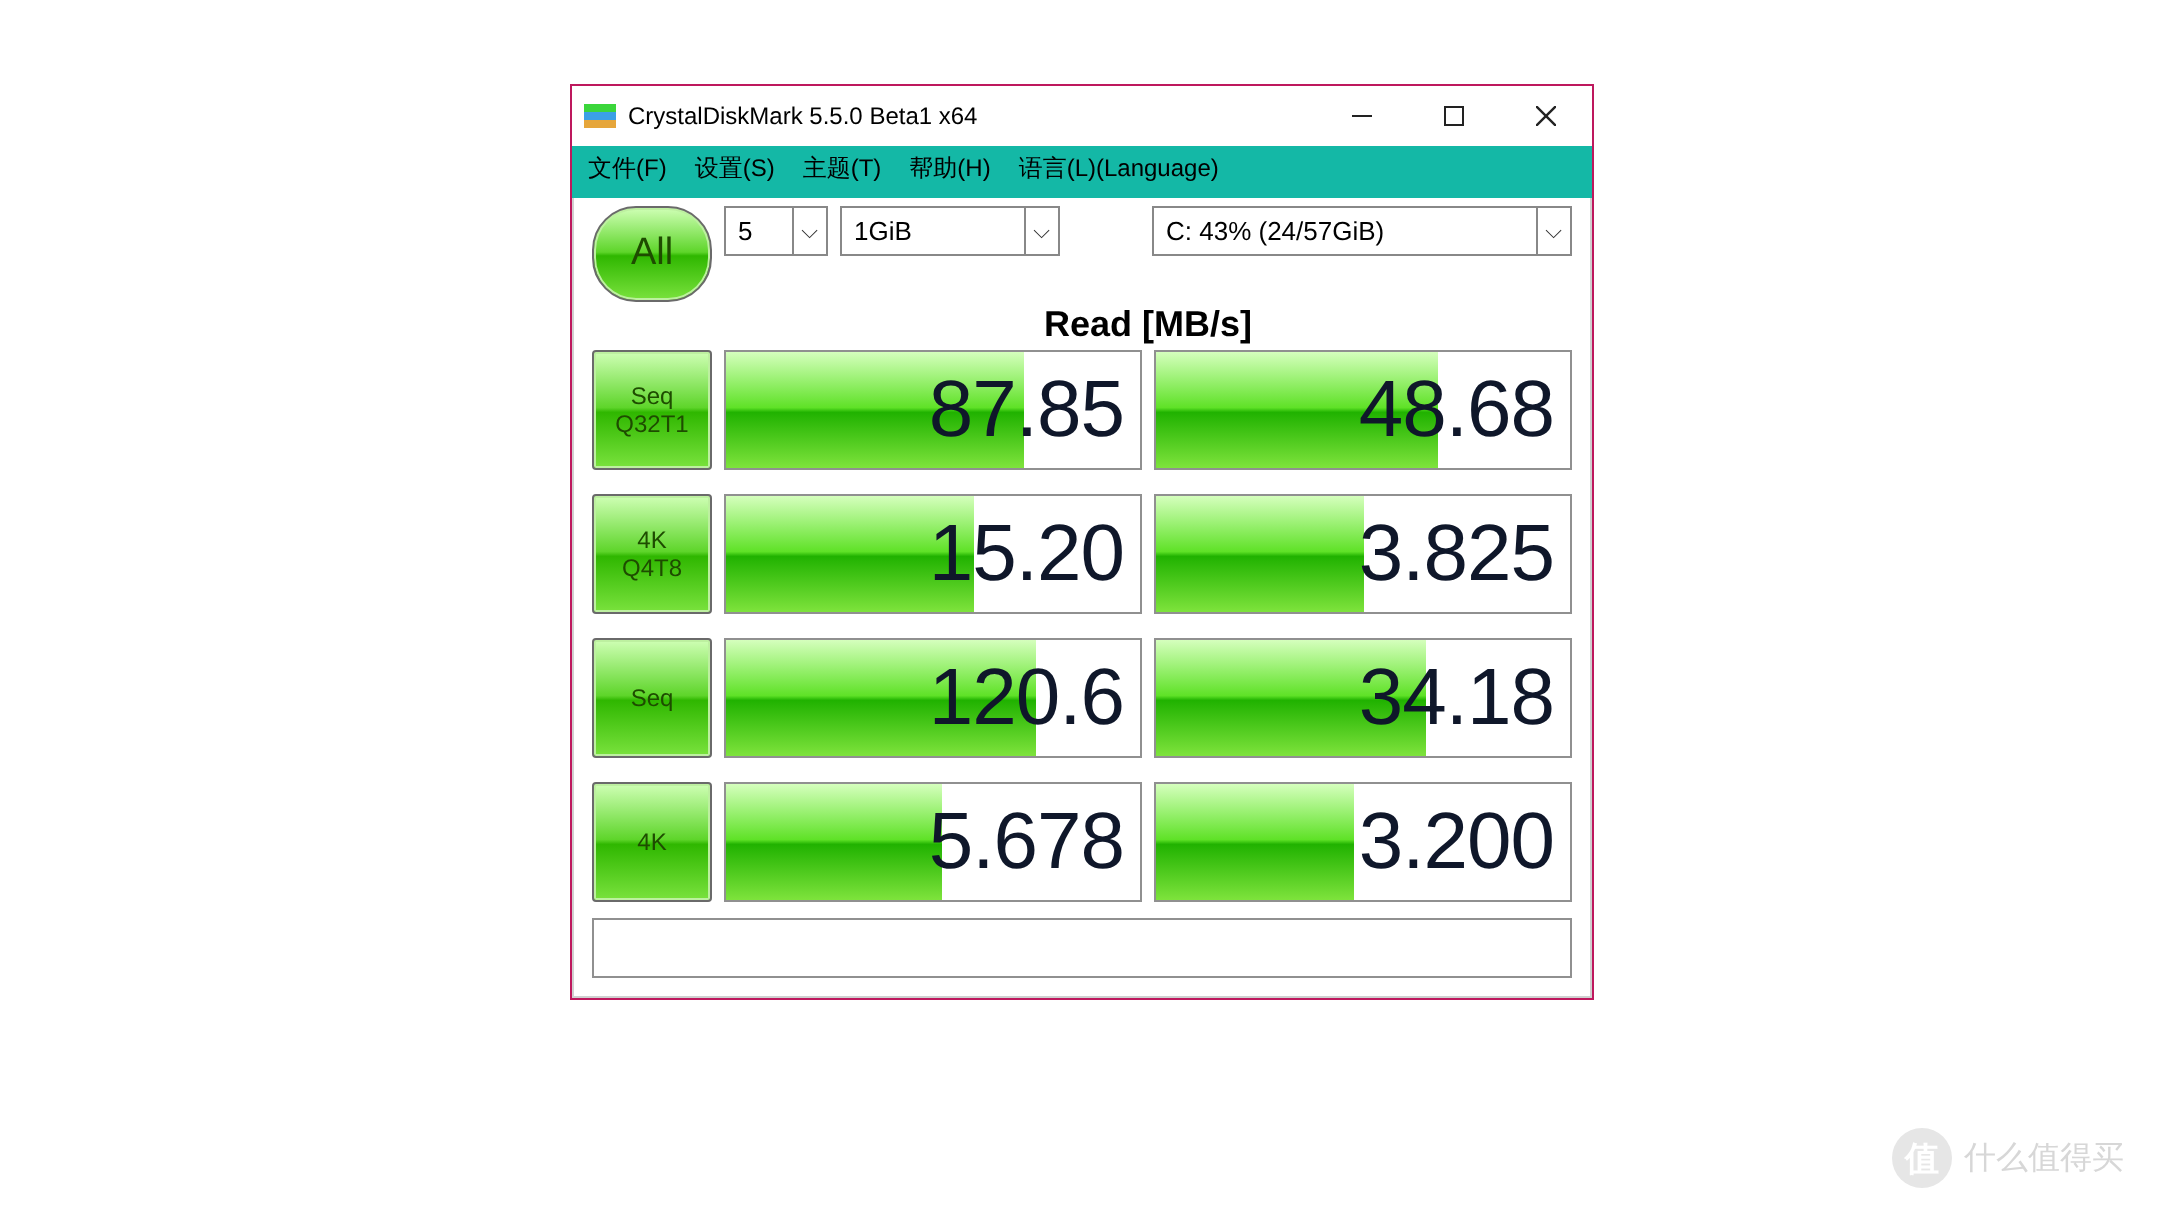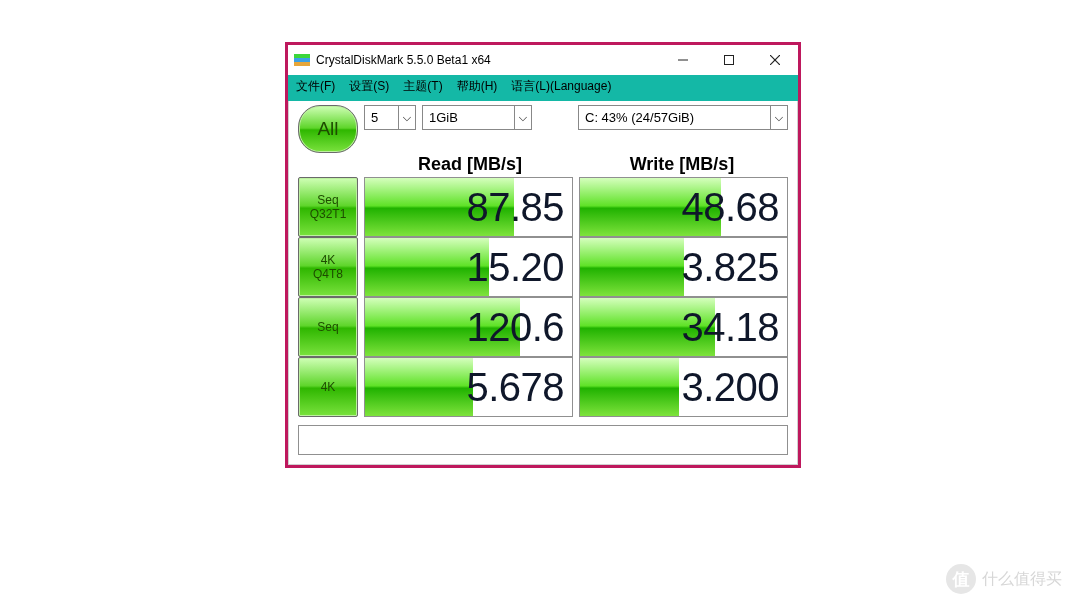--- a/index.html
+++ b/index.html
@@ -1,38 +1,38 @@
 <!DOCTYPE html>
 <html><head>
 <meta charset="utf-8">
 <style>
   html,body{margin:0;padding:0;width:1080px;height:608px;background:#fff;font-family:"Segoe UI","Microsoft YaHei",Arial,sans-serif;}
   .page{width:1080px;height:608px;position:relative;background:#fff;}
-  .window{position:absolute;left:285px;top:42px;width:510px;border:3px solid #be185d;background:#fff;box-shadow:0 0 0 1px #d0d0d0 inset;}
+  .window{position:absolute;left:285px;top:42px;width:510px;border:1px solid #be185d;background:#fff;box-shadow:0 0 0 1px #d0d0d0 inset;}
   .titlebar{height:30px;background:#fff;display:flex;align-items:center;padding:0 0 0 6px;}
   .titlebar .appicon{width:16px;height:16px;margin-right:6px;}
   .titlebar .title{font-size:12px;color:#000;flex:0 0 auto;}
   .titlebar .spacer{flex:1 1 auto;}
   .tbtn{width:46px;height:30px;display:flex;align-items:center;justify-content:center;font-size:14px;color:#222;}
   .tbtn svg{display:block;}
   .menubar{height:22px;background:#14b8a6;display:flex;align-items:center;padding:0 2px 4px 4px;gap:6px;}
   .menubar span{font-size:12px;color:#000;padding:1px 4px;}
   .client{padding:4px 10px 10px 10px;}
   .toprow{display:flex;align-items:stretch;gap:6px;}
   .greenbtn{width:58px;height:46px;border:1px solid #6a6a6a;border-radius:2px;
     background:linear-gradient(to bottom,#cfffb5 0%,#5ed52a 48%,#2fb700 52%,#7ae23d 100%);
     display:flex;flex-direction:column;align-items:center;justify-content:center;
     font-size:12px;color:#1e4c00;line-height:14px;box-shadow:inset 0 0 0 1px #bdf0a0;}
   .greenbtn.all{height:46px;font-size:19px;border-radius:22px;}
   .selrow{display:flex;gap:6px;align-items:center;}
   .fakesel{height:23px;border:1px solid #888;background:#fff;display:flex;align-items:center;font-size:13px;padding:0 4px 0 6px;color:#000;}
   .fakesel .arrow{margin-left:auto;font-size:11px;color:#333;border-left:1px solid #888;padding-left:4px;height:100%;display:flex;align-items:center;}
   .headrow{display:flex;margin-top:20px;}
   .headcell{font-weight:700;font-size:18px;text-align:center;color:#000;}
-  .grid{display:flex;flex-direction:column;gap:0;margin-top:2px;}
+  .grid{display:flex;flex-direction:column;gap:12px;margin-top:2px;}
   .grow{display:flex;gap:6px;align-items:stretch;}
   .valcell{flex:1;border:1px solid #909090;position:relative;height:58px;background:#fff;overflow:hidden;}
   .valcell .bar{position:absolute;left:0;top:0;bottom:0;
     background:linear-gradient(to bottom,#d5ffbd 0%,#5fe227 48%,#20b200 52%,#7ee33c 100%);}
   .valcell .num{position:absolute;inset:0;display:flex;align-items:center;justify-content:flex-end;
     padding-right:8px;font-size:40px;font-weight:400;color:#0f172a;font-family:Arial,sans-serif;letter-spacing:-0.5px;}
   .statusbox{margin-top:8px;height:28px;border:1px solid #909090;background:#fff;}
   .watermark{position:absolute;right:18px;bottom:14px;display:flex;align-items:center;color:#d7d7d7;font-size:16px;}
   .watermark .circle{width:30px;height:30px;border-radius:50%;background:#e6e6e6;color:#fff;display:flex;align-items:center;justify-content:center;font-size:17px;font-weight:700;margin-right:6px;}
 </style>
@@ -94,21 +94,20 @@
             <span>1GiB</span>
             <span class="arrow">⌵</span>
           </div>
           <div class="fakesel" style="flex:1;margin-left:40px;">
             <span>C: 43% (24/57GiB)</span>
             <span class="arrow">⌵</span>
           </div>
         </div>
         <div class="headrow">
           <div class="headcell" style="flex:1;">Read [MB/s]</div>
-          <div class="headcell" style="flex:1;">Write [MB/s]</div>
         </div>
       </div>
     </div>
 
     <div class="grid">
 
       <div class="grow">
         <div class="greenbtn" style="height:58px;">
           <span>Seq</span>
           <span>Q32T1</span>

